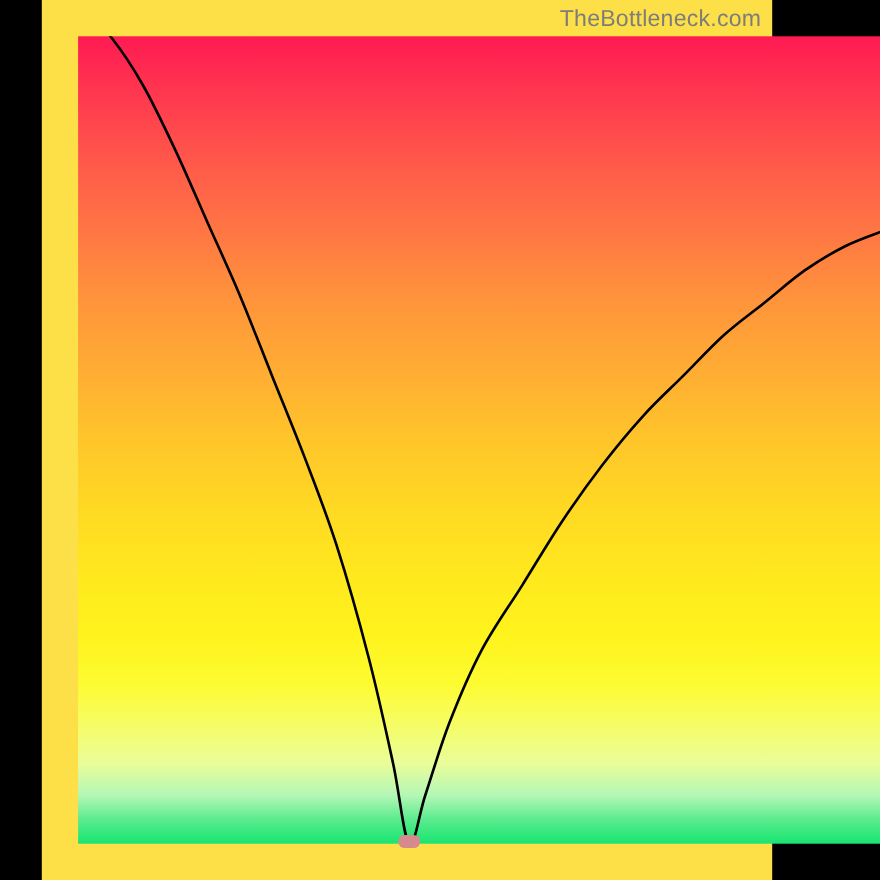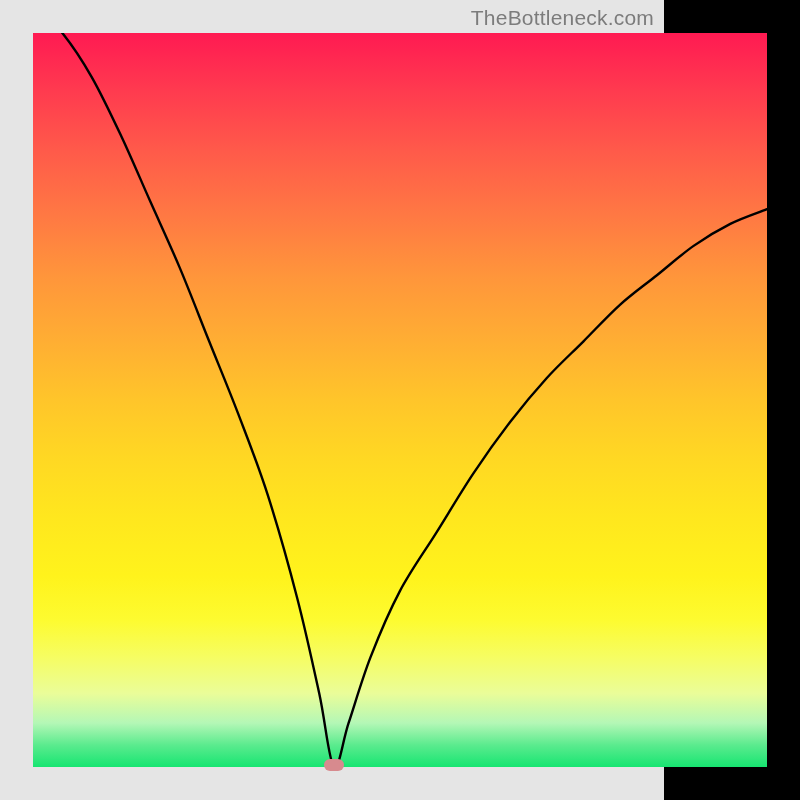--- a/index.html
+++ b/index.html
@@ -8,21 +8,22 @@
     width: 800px;
     height: 800px;
     overflow: hidden;
     background: #000;
     font-family: Arial, Helvetica, sans-serif;
   }
   .frame {
     position: relative;
     width: 664px;
     height: 800px;
-    background: #e5e5e5;
+    background: #fde047;
+    margin-left: 38px;
   }
   .plot {
     position: absolute;
     left: 33px;
     top: 33px;
     width: 734px;
     height: 734px;
     
     background: linear-gradient(to bottom,
       #ff1a52 0%,

